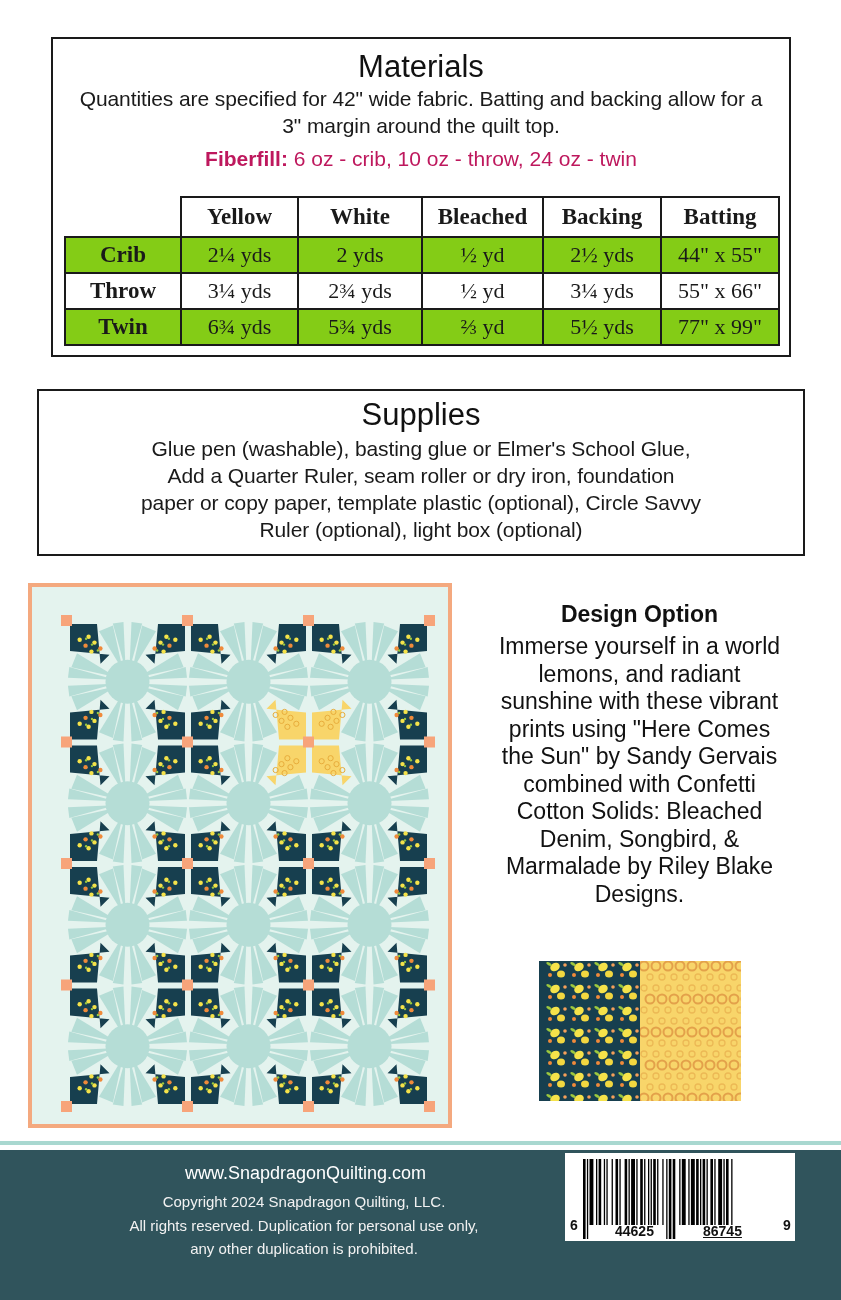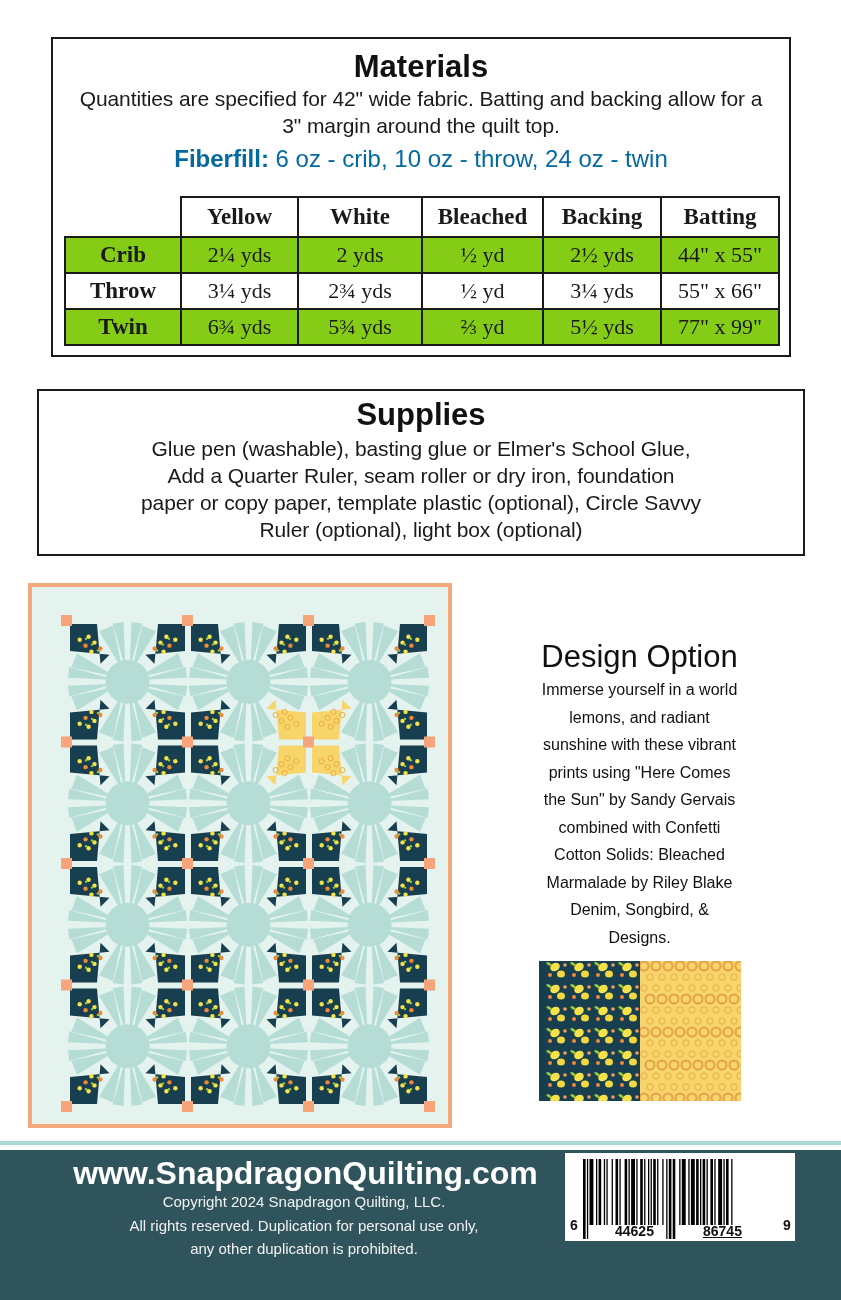--- a/index.html
+++ b/index.html
@@ -9,40 +9,40 @@
   .box {
     position: absolute;
     border: 2px solid #1a1a1a;
     background: #fff;
     text-align: center;
   }
   .materials { left: 51px; top: 37px; width: 740px; height: 320px; }
   .supplies  { left: 37px; top: 389px; width: 768px; height: 167px; }
 
   .box-title {
-    font-weight: bold;
+    font-weight: normal;
     font-size: 31px;
     line-height: 36px;
     color: #111;
   }
   .materials .box-title { margin-top: 10px; }
   .supplies .box-title { margin-top: 6px; }
 
   .para {
     font-size: 21px;
     line-height: 27px;
     color: #1a1a1a;
     letter-spacing: -0.1px;
   }
   .materials .para { margin-top: 0px; }
   .fiber {
-    font-size: 24px;
+    font-size: 21px;
     line-height: 27px;
     margin-top: 6px;
-    color: #0369a1;
+    color: #be185d;
   }
   .fiber b { font-weight: bold; }
 
   
   table.mat {
     position: absolute;
     left: 11px;
     top: 157px;
     border-collapse: collapse;
     font-size: 22px;
@@ -77,42 +77,42 @@
   }
   .quilt svg { position: absolute; left: 0; top: 0; }
 
   
   .design {
     position: absolute;
     left: 462px; top: 595px;
     width: 355px;
     text-align: center;
   }
-  .design .title { font-weight: normal; font-size: 31px; line-height: 38px; margin-top: 43px; }
-  .design .body { font-size: 16px; line-height: 27.5px; color: #111; }
+  .design .title { font-weight: bold; font-size: 23px; line-height: 38px; }
+  .design .body { font-size: 23px; line-height: 27.5px; color: #111; }
 
   .swatches {
     position: absolute;
     left: 539px; top: 961px;
     width: 202px; height: 140px;
     display: flex;
   }
   .swatch { width: 50%; height: 100%; position: relative; overflow: hidden; }
 
   
   .footer-accent {
     position: absolute; left: 0; top: 1141px; width: 841px; height: 4px; background: #a9d8d0;
   }
   .footer {
     position: absolute; left: 0; top: 1150px; width: 841px; height: 150px;
     background: #30545c;
   }
   .footer .site {
     position: absolute; left: 48px; top: 6px; width: 515px;
-    text-align: center; color: #fff; font-weight: bold; font-size: 32px; line-height: 34px;
+    text-align: center; color: #fff; font-weight: normal; font-size: 18px; line-height: 34px;
   }
   .footer .copy {
     position: absolute; left: 30px; top: 40px; width: 548px;
     text-align: center; color: #f2f2f2; font-size: 15px; line-height: 23.5px;
   }
   .barcode {
     position: absolute; left: 565px; top: 1153px; width: 230px; height: 88px;
     background: #fff;
   }
   .barcode .d {
@@ -901,22 +901,22 @@
 <div class="design">
   <h2 class="title">Design Option</h2>
   <div class="body">
     <div>Immerse yourself in a world</div>
     <div>lemons, and radiant</div>
     <div>sunshine with these vibrant</div>
     <div>prints using "Here Comes</div>
     <div>the Sun" by Sandy Gervais</div>
     <div>combined with Confetti</div>
     <div>Cotton Solids: Bleached</div>
+    <div>Denim, Songbird, &amp;</div>
     <div>Marmalade by Riley Blake</div>
-    <div>Denim, Songbird, &amp;</div>
     <div>Designs.</div>
   </div>
 </div>
 
 <div class="swatches">
   <div class="swatch">
     <svg width="101" height="140" viewBox="0 0 101 140">
       <rect width="101" height="140" fill="#173f4f"></rect>
       <g id="floral-tile">
           <ellipse cx="16" cy="6" rx="5" ry="4" fill="#f5e24a" transform="rotate(-30 16 6)"></ellipse>

